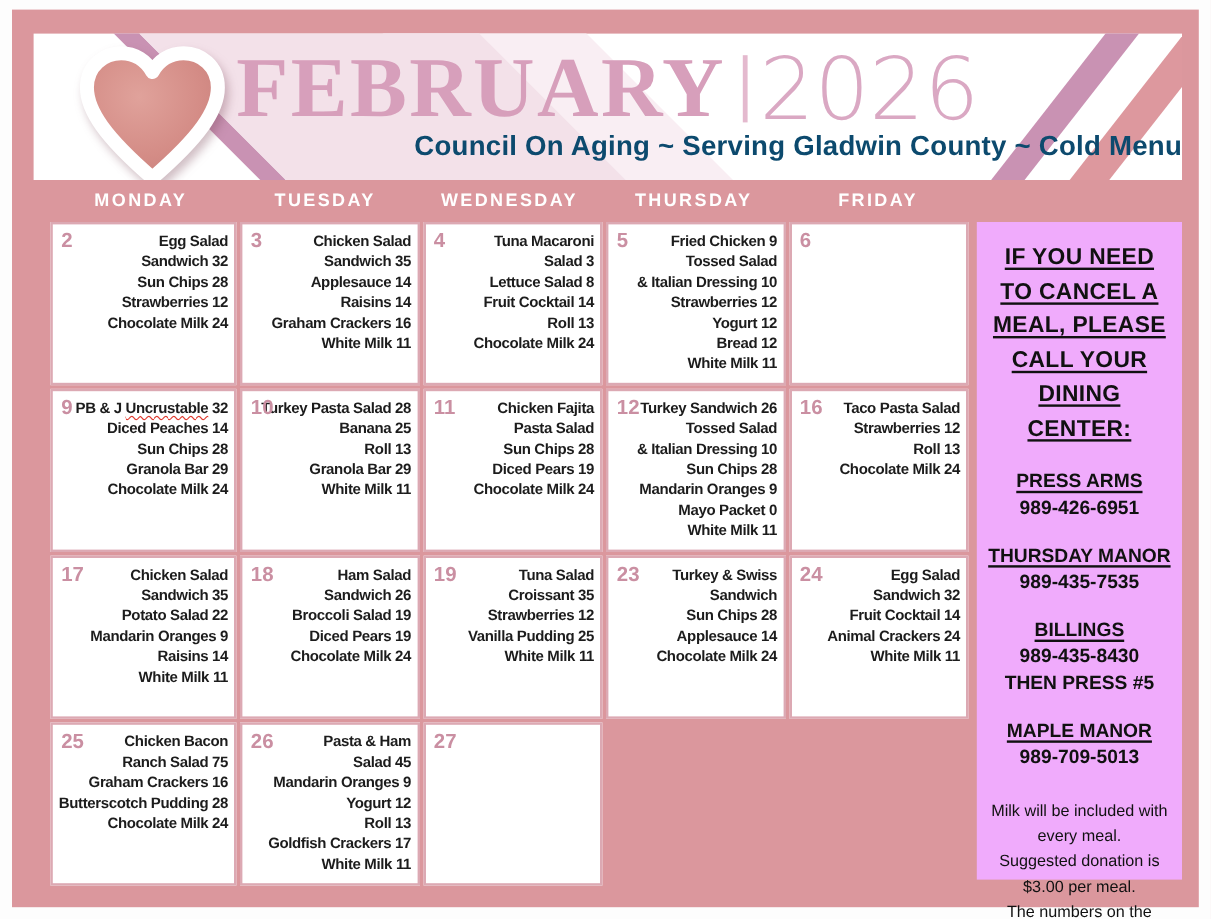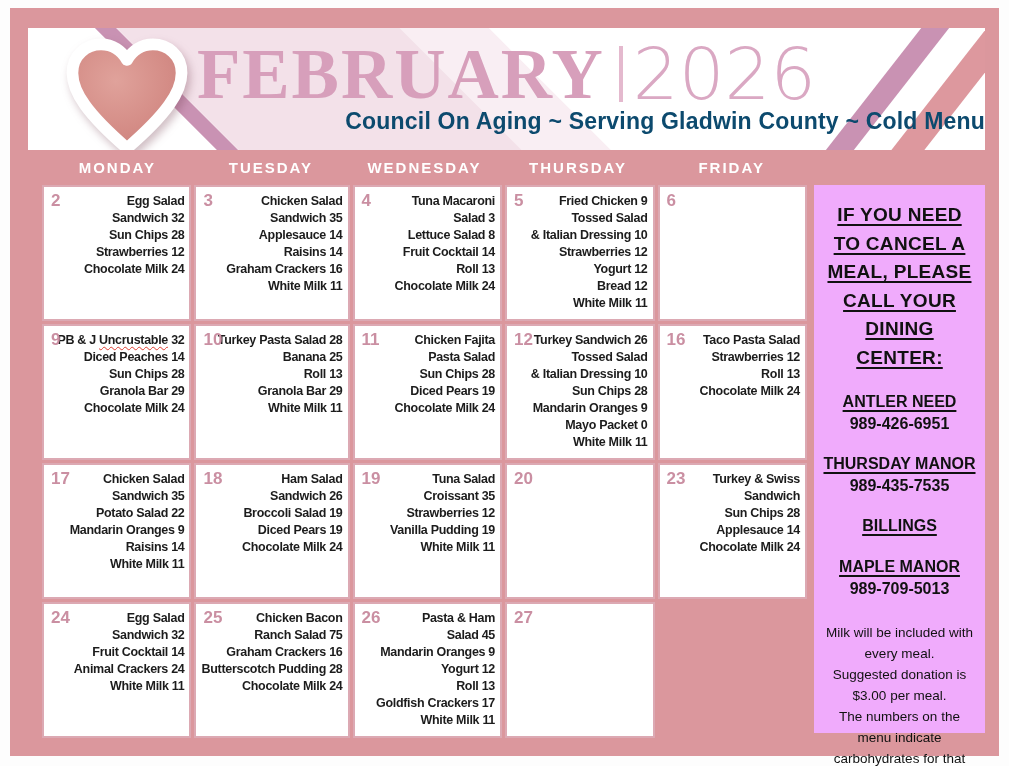--- a/index.html
+++ b/index.html
@@ -212,27 +212,23 @@
               <div class="menu-line">Diced Pears 19</div>
               <div class="menu-line">Chocolate Milk 24</div>
             </div>
           </div>
           <div class="cell">
             <div class="date-num">19</div>
             <div class="menu">
               <div class="menu-line">Tuna Salad</div>
               <div class="menu-line">Croissant 35</div>
               <div class="menu-line">Strawberries 12</div>
-              <div class="menu-line">Vanilla Pudding 19</div>
-              <div class="menu-line">White Milk 11</div>
-            </div>
-          </div>
-          <div class="cell">
-            <div class="date-num">20</div>
-            <div class="menu"></div>
+              <div class="menu-line">Vanilla Pudding 25</div>
+              <div class="menu-line">White Milk 11</div>
+            </div>
           </div>
           <div class="cell">
             <div class="date-num">23</div>
             <div class="menu">
               <div class="menu-line">Turkey &amp; Swiss</div>
               <div class="menu-line">Sandwich</div>
               <div class="menu-line">Sun Chips 28</div>
               <div class="menu-line">Applesauce 14</div>
               <div class="menu-line">Chocolate Milk 24</div>
             </div>
@@ -273,29 +269,31 @@
             <div class="date-num">27</div>
             <div class="menu"></div>
           </div>
         </div>
     </div>
 
     <aside class="sidebar">
       <div class="sb-heading">IF YOU NEED TO CANCEL A MEAL, PLEASE CALL YOUR DINING CENTER:</div>
       <div id="centers">
           <div class="sb-group">
-            <div class="sb-center-name">ANTLER NEED</div>
+            <div class="sb-center-name">PRESS ARMS</div>
             <div class="sb-center-phone">989-426-6951</div>
           </div>
           <div class="sb-group">
             <div class="sb-center-name">THURSDAY MANOR</div>
             <div class="sb-center-phone">989-435-7535</div>
           </div>
           <div class="sb-group">
             <div class="sb-center-name">BILLINGS</div>
+            <div class="sb-center-phone">989-435-8430</div>
+            <div class="sb-center-extra">THEN PRESS #5</div>
           </div>
           <div class="sb-group">
             <div class="sb-center-name">MAPLE MANOR</div>
             <div class="sb-center-phone">989-709-5013</div>
           </div>
         </div>
       <div class="sb-notes" id="notes">
           <div class="sb-note">Milk will be included with every meal.</div>
           <div class="sb-note">Suggested donation is $3.00 per meal.</div>
           <div class="sb-note">The numbers on the menu indicate carbohydrates for that item.</div>

